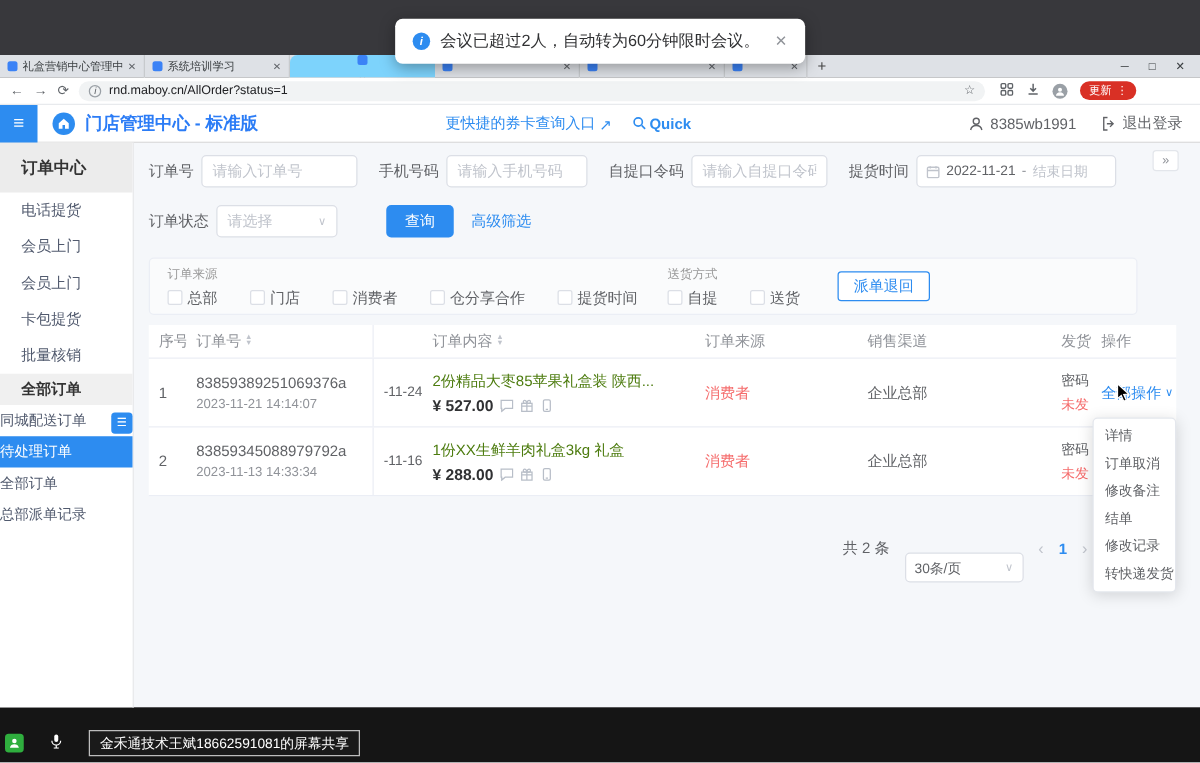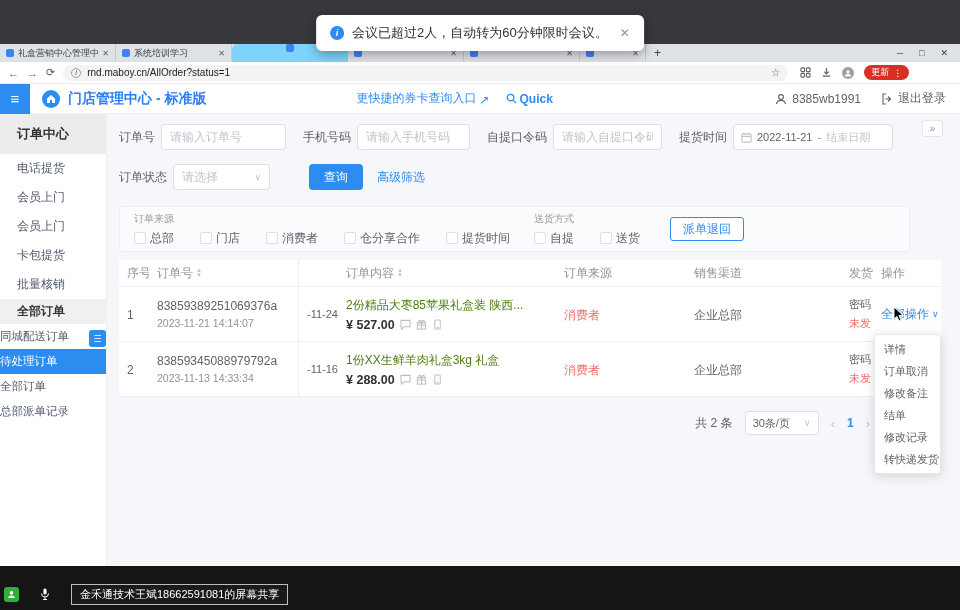--- a/index.html
+++ b/index.html
@@ -90,21 +90,21 @@
   .mini-ic { display:flex; align-items:center; color:#b8bec8; }
   .src-badge { font-size:12px; color:#f56c6c; }
   .channel-txt { font-size:12px; color:#606266; }
   .ship-l1 { font-size:11px; color:#606266; white-space:nowrap; }
   .ship-l2 { font-size:11px; color:#f56c6c; margin-top:4px; white-space:nowrap; }
   .action-link { font-size:12px; color:#2d8cf0; display:flex; align-items:center; gap:3px; white-space:nowrap; }
   .seq-txt, .t-head .col { white-space:nowrap; }
   .seq-txt { font-size:12px; color:#606266; }
 
   .pagination { display:flex; align-items:center; justify-content:flex-end; margin-top:14px; padding-right:72px; gap:12px; font-size:12px; color:#606266; }
-  .page-size { width:74px; height:24px; border:1px solid #dcdfe6; border-radius:4px; background:#fff; display:flex; align-items:center; justify-content:space-between; padding:0 7px; font-size:11px; color:#606266; }
+  .page-size { width:95px; height:24px; border:1px solid #dcdfe6; border-radius:4px; background:#fff; display:flex; align-items:center; justify-content:space-between; padding:0 7px; font-size:11px; color:#606266;margin-top:31px; }
   .page-prev, .page-next { color:#c0c4cc; font-size:13px; }
   .page-num { color:#2d8cf0; font-weight:bold; }
 
   
   .context-menu { position:absolute; left:874px; top:334px; width:67px; background:#fff; border:1px solid #e4e7ed; border-radius:4px; box-shadow:0 2px 12px rgba(0,0,0,0.15); z-index:5; padding:3px 0; }
   .menu-item { height:22px; line-height:22px; padding-left:9px; font-size:11px; color:#606266; white-space:nowrap; }
   .cursor { position:absolute; left:893px; top:306px; z-index:7; }
 
   .toast { position:absolute; left:50%; transform:translateX(-50%); top:15px; height:36px; background:#fff; border-radius:6px; box-shadow:0 3px 12px rgba(0,0,0,0.35); display:flex; align-items:center; padding:0 14px; gap:8px; z-index:10; }
   .toast-icon { width:14px; height:14px; border-radius:50%; background:#2d8cf0; color:#fff; font-size:9px; font-style:italic; font-weight:bold; display:flex; align-items:center; justify-content:center; flex:none; }

